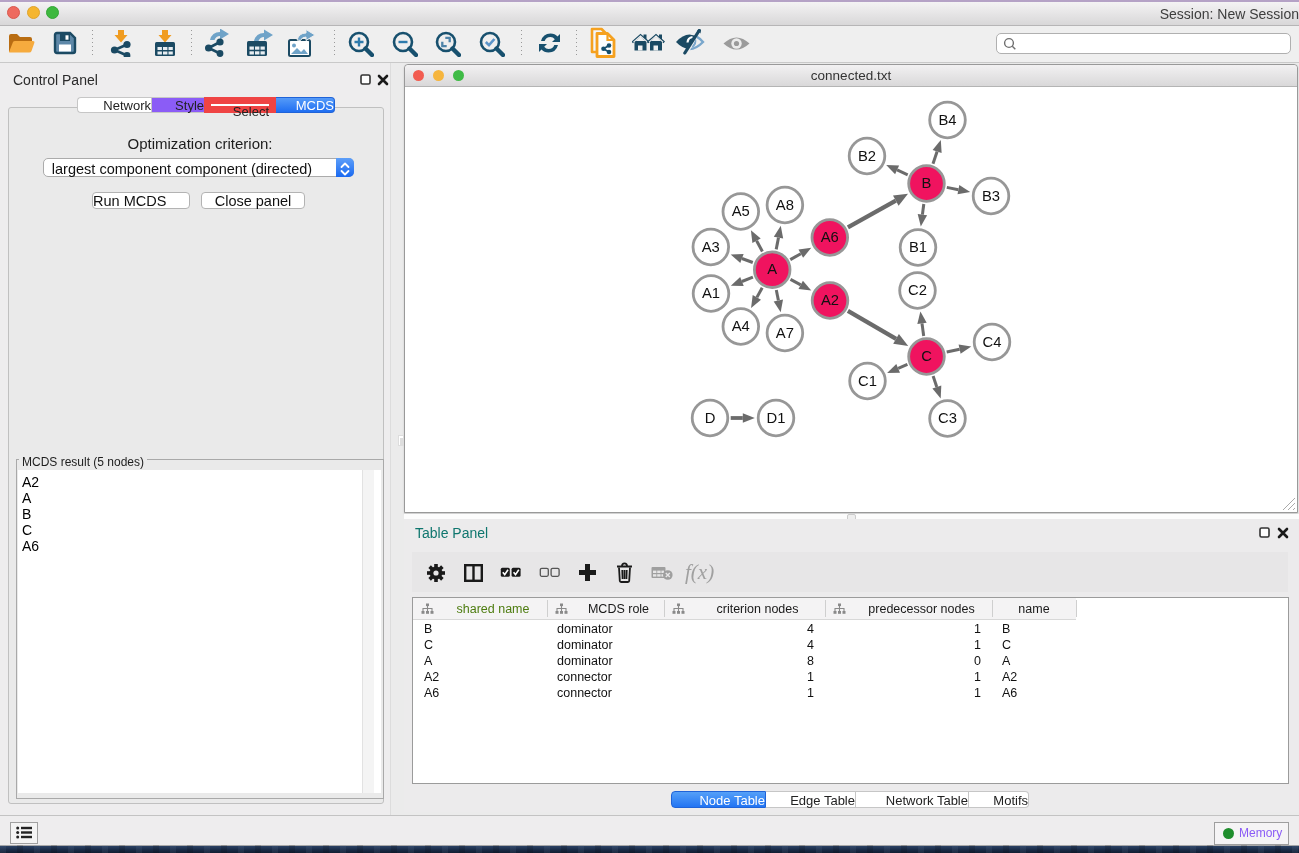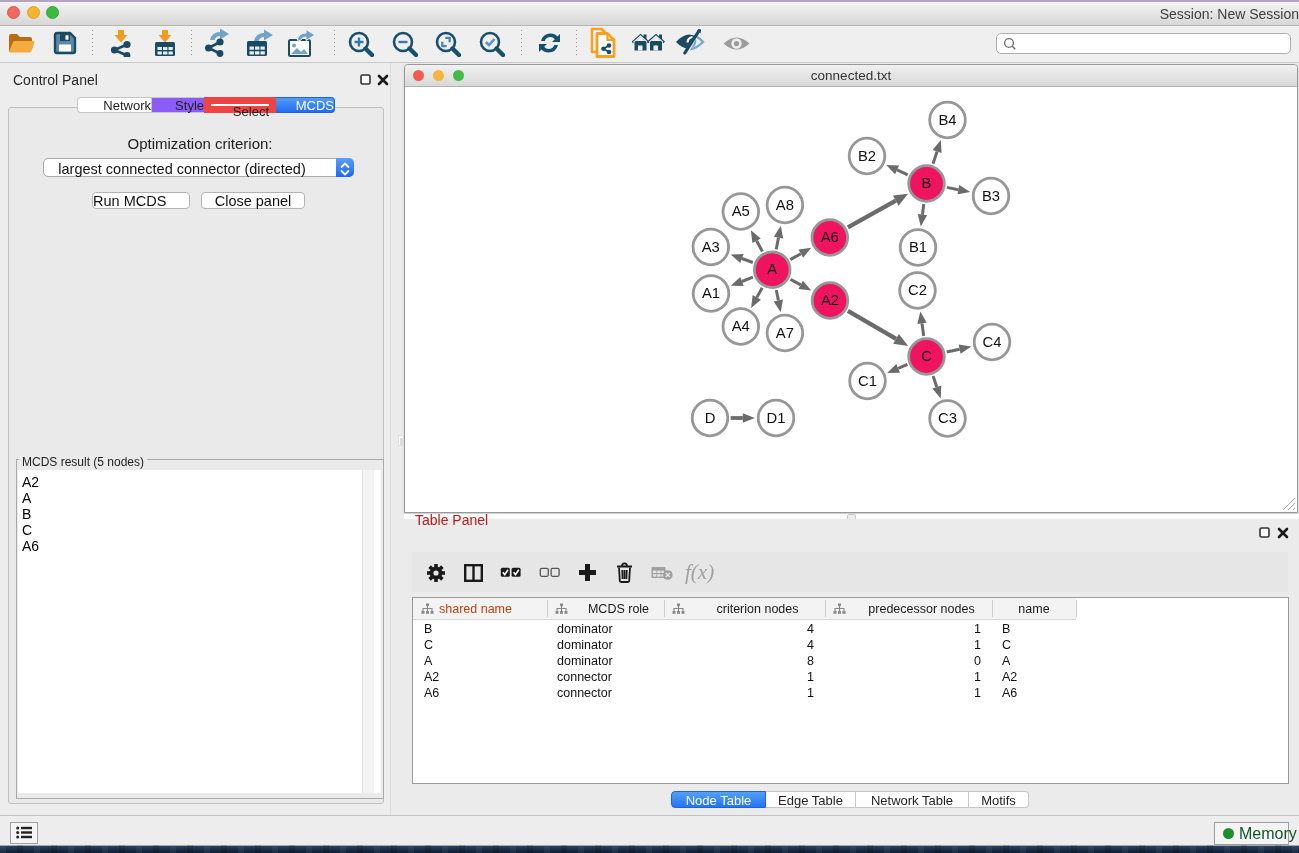--- a/index.html
+++ b/index.html
@@ -190,21 +190,21 @@
   <div style="width:58px;background:linear-gradient(#559bf8,#1f6ef2);border:1px solid #1f63d8;border-left:none;border-radius:0 4px 4px 0;color:#fff">MCDS</div>
 </div>
 <div class="abs" style="left:5px;top:135px;width:390px;text-align:center;font-size:15px;color:#1d1d1d">Optimization criterion:</div>
 
 <div class="abs" style="left:43px;top:158px;width:309px;height:17px;background:#fff;border:1px solid #ababab;border-radius:5px">
   <div class="abs" style="right:-1px;top:-1px;width:18px;height:19px;background:linear-gradient(#5d9ff9,#1a69f1);border-radius:0 5px 5px 0"></div>
   <svg width="10" height="14" style="position:absolute;right:3px;top:3px">
       <path d="M1.5 5 L5 1.5 L8.5 5" fill="none" stroke="#fff" stroke-width="1.8" stroke-linecap="round" stroke-linejoin="round"></path>
       <path d="M1.5 9 L5 12.5 L8.5 9" fill="none" stroke="#fff" stroke-width="1.8" stroke-linecap="round" stroke-linejoin="round"></path>
     </svg>
-  <div class="abs" style="left:-2px;top:2px;width:280px;text-align:center;font-size:14.5px;color:#111">largest connected connector (directed)</div>
+  <div class="abs" style="left:-2px;top:2px;width:280px;text-align:center;font-size:14.5px;color:#111">largest component component (directed)</div>
 </div>
 
 <div class="abs" style="left:92px;top:192px;width:96px;height:15px;background:#fff;border:1px solid #b3b3b3;border-radius:4px;font-size:14.5px;line-height:16px;color:#111">Run MCDS</div>
 <div class="abs" style="left:201px;top:192px;width:102px;height:15px;background:#fff;border:1px solid #b3b3b3;border-radius:4px;text-align:center;font-size:14.5px;line-height:16px;color:#111">Close panel</div>
 
 <div class="abs" style="left:16px;top:459px;width:366px;height:338px;border:1px solid #a9a9a9"></div>
 <div class="abs" style="left:19px;top:455px;font-size:12px;color:#1d1d1d;background:#eaeaea;padding:0 3px">MCDS result (5 nodes)</div>
 <div class="abs" style="left:18px;top:470px;width:363px;height:323px;background:#fff"></div>
 <div class="abs" style="left:362px;top:470px;width:11px;height:323px;background:#f4f4f4;border-left:1px solid #e2e2e2"></div>
 <div class="abs" style="left:22px;top:474px;font-size:14px;color:#000;line-height:16px">A2<br>A<br>B<br>C<br>A6</div>
@@ -306,21 +306,21 @@
   </svg>
 
 <div class="abs" style="left:398px;top:435px;width:4px;height:9px;background:#fff;border:1px solid #ddd">
     <div style="margin:2px 0 0 1px;width:3px;height:7px;background:#ddd"></div>
   </div>
 
 <div class="abs" style="left:404px;top:514px;width:895px;height:5px;background:#fcfcfc"></div>
 <div class="abs" style="left:847px;top:514px;width:7px;height:5px;background:#eee;border:1px solid #ccc;border-radius:2px"></div>
 
 <div class="abs" style="left:404px;top:519px;width:895px;height:293px;background:#ecebec"></div>
-<div class="abs" style="left:415px;top:512px;font-size:14px;color:#b91c1c">Table Panel</div>
+<div class="abs" style="left:415px;top:525px;font-size:14px;color:#0f766e">Table Panel</div>
 <svg class="abs" width="11" height="11" style="left:1259px;top:527px">
     <rect x="1" y="1" width="9" height="9" fill="#fdfdfd" stroke="#333" stroke-width="1.6" rx="1.5"></rect>
   </svg>
 <svg class="abs" width="12" height="12" style="left:1277px;top:527px">
     <path d="M2 2 L10 10 M10 2 L2 10" stroke="#1a1a1a" stroke-width="2.6" stroke-linecap="round"></path>
   </svg>
 
 <div class="abs" style="left:412px;top:552px;width:876px;height:40px;background:#e7e6e7"></div>
 <svg class="abs" style="left:427px;top:564px" width="18" height="18" viewBox="0 0 18 18">
     <g fill="#1a1a1a">
@@ -386,21 +386,21 @@
     <svg width="13" height="12" viewBox="0 0 13 12" style="position:absolute;top:5px">
       <g fill="#8a8a8a">
         <rect x="5" y="0.5" width="3" height="2.6"></rect>
         <rect x="0.5" y="8" width="3" height="2.8"></rect>
         <rect x="5" y="8" width="3" height="2.8"></rect>
         <rect x="9.5" y="8" width="3" height="2.8"></rect>
         <path d="M2 8 L2 5.5 L11 5.5 L11 8 M6.5 3 L6.5 8" stroke="#8a8a8a" stroke-width="1.1" fill="none"></path>
       </g>
     </svg>
   </div>
-<div class="abs" style="left:439px;top:602px;width:108px;font-size:12.5px;color:#c2410c">shared name</div>
+<div class="abs" style="left:439px;top:602px;width:108px;text-align:center;font-size:12.5px;color:#4d7c0f">shared name</div>
 <div class="abs" style="left:547px;top:600px;width:1px;height:17px;background:#cfcfcf"></div>
 <div class="abs" style="left:555px;top:598px">
     <svg width="13" height="12" viewBox="0 0 13 12" style="position:absolute;top:5px">
       <g fill="#8a8a8a">
         <rect x="5" y="0.5" width="3" height="2.6"></rect>
         <rect x="0.5" y="8" width="3" height="2.8"></rect>
         <rect x="5" y="8" width="3" height="2.8"></rect>
         <rect x="9.5" y="8" width="3" height="2.8"></rect>
         <path d="M2 8 L2 5.5 L11 5.5 L11 8 M6.5 3 L6.5 8" stroke="#8a8a8a" stroke-width="1.1" fill="none"></path>
       </g>
@@ -455,38 +455,38 @@
 <div class="abs" style="left:557px;top:670px;font-size:12.5px;color:#111">connector</div>
 <div class="abs" style="left:697px;top:670px;width:117px;text-align:right;font-size:12.5px;color:#111">1</div>
 <div class="abs" style="left:856px;top:670px;width:125px;text-align:right;font-size:12.5px;color:#111">1</div>
 <div class="abs" style="left:1002px;top:670px;font-size:12.5px;color:#111">A2</div>
 <div class="abs" style="left:424px;top:686px;font-size:12.5px;color:#111">A6</div>
 <div class="abs" style="left:557px;top:686px;font-size:12.5px;color:#111">connector</div>
 <div class="abs" style="left:697px;top:686px;width:117px;text-align:right;font-size:12.5px;color:#111">1</div>
 <div class="abs" style="left:856px;top:686px;width:125px;text-align:right;font-size:12.5px;color:#111">1</div>
 <div class="abs" style="left:1002px;top:686px;font-size:12.5px;color:#111">A6</div>
 
-<div class="abs" style="left:671px;top:791px;height:17px;display:flex;font-size:13px;line-height:17px;text-align:center">
+<div class="abs" style="left:671px;top:791px;height:17px;display:flex;font-size:13px;line-height:17px;text-align:right">
   <div style="width:93px;background:linear-gradient(#55a0f8,#2274f3);border:1px solid #1f63d8;border-radius:4px 0 0 4px;color:#fff">Node Table</div>
   <div style="width:89px;background:#fff;border:1px solid #c6c6c6;border-left:none;color:#222">Edge Table</div>
   <div style="width:112px;background:#fff;border:1px solid #c6c6c6;border-left:none;color:#222">Network Table</div>
   <div style="width:59px;background:#fff;border:1px solid #c6c6c6;border-left:none;border-radius:0 4px 4px 0;color:#222">Motifs</div>
 </div>
 
 <div class="abs" style="left:0;top:815px;width:1299px;height:30px;background:#eeedee;border-top:1px solid #c3c3c3"></div>
 <div class="abs" style="left:10px;top:822px;width:26px;height:20px;background:#f4f4f4;border:1px solid #a0a0a0">
 <svg width="16" height="13" style="position:absolute;left:5px;top:3px">
 <circle cx="1.7" cy="2" r="1.5" fill="#222"></circle>
       <rect x="5" y="0.8" width="11" height="2.4" fill="#222"></rect>
 <circle cx="1.7" cy="6.5" r="1.5" fill="#222"></circle>
       <rect x="5" y="5.3" width="11" height="2.4" fill="#222"></rect>
 <circle cx="1.7" cy="11" r="1.5" fill="#222"></circle>
       <rect x="5" y="9.8" width="11" height="2.4" fill="#222"></rect>
 </svg>
 </div>
-<div class="abs" style="left:1214px;top:822px;width:73px;height:21px;background:#f5f4f5;border:1px solid #9e9e9e;font-size:16px;color:#14532d;line-height:21px">
+<div class="abs" style="left:1214px;top:822px;width:73px;height:21px;background:#f5f4f5;border:1px solid #9e9e9e;font-size:12px;color:#8b5cf6;line-height:21px">
   <div style="position:absolute;left:8px;top:5px;width:11px;height:11px;border-radius:50%;background:#1f8e2d"></div>
   <div style="position:absolute;left:24px">Memory</div>
 </div>
 
 <div class="abs" style="left:0;top:845px;width:1299px;height:8px;background:linear-gradient(#a8a8a8 0,#a8a8a8 1px,#2b4165 1px,#223655 3px,#192a45 5px,#111d31 8px)">
     <div style="width:100%;height:100%;background:repeating-linear-gradient(90deg,rgba(120,140,170,0.12) 0 6px,transparent 6px 17px,rgba(0,0,0,0.15) 17px 23px,transparent 23px 34px)"></div>
   </div>
 
 </body></html>

